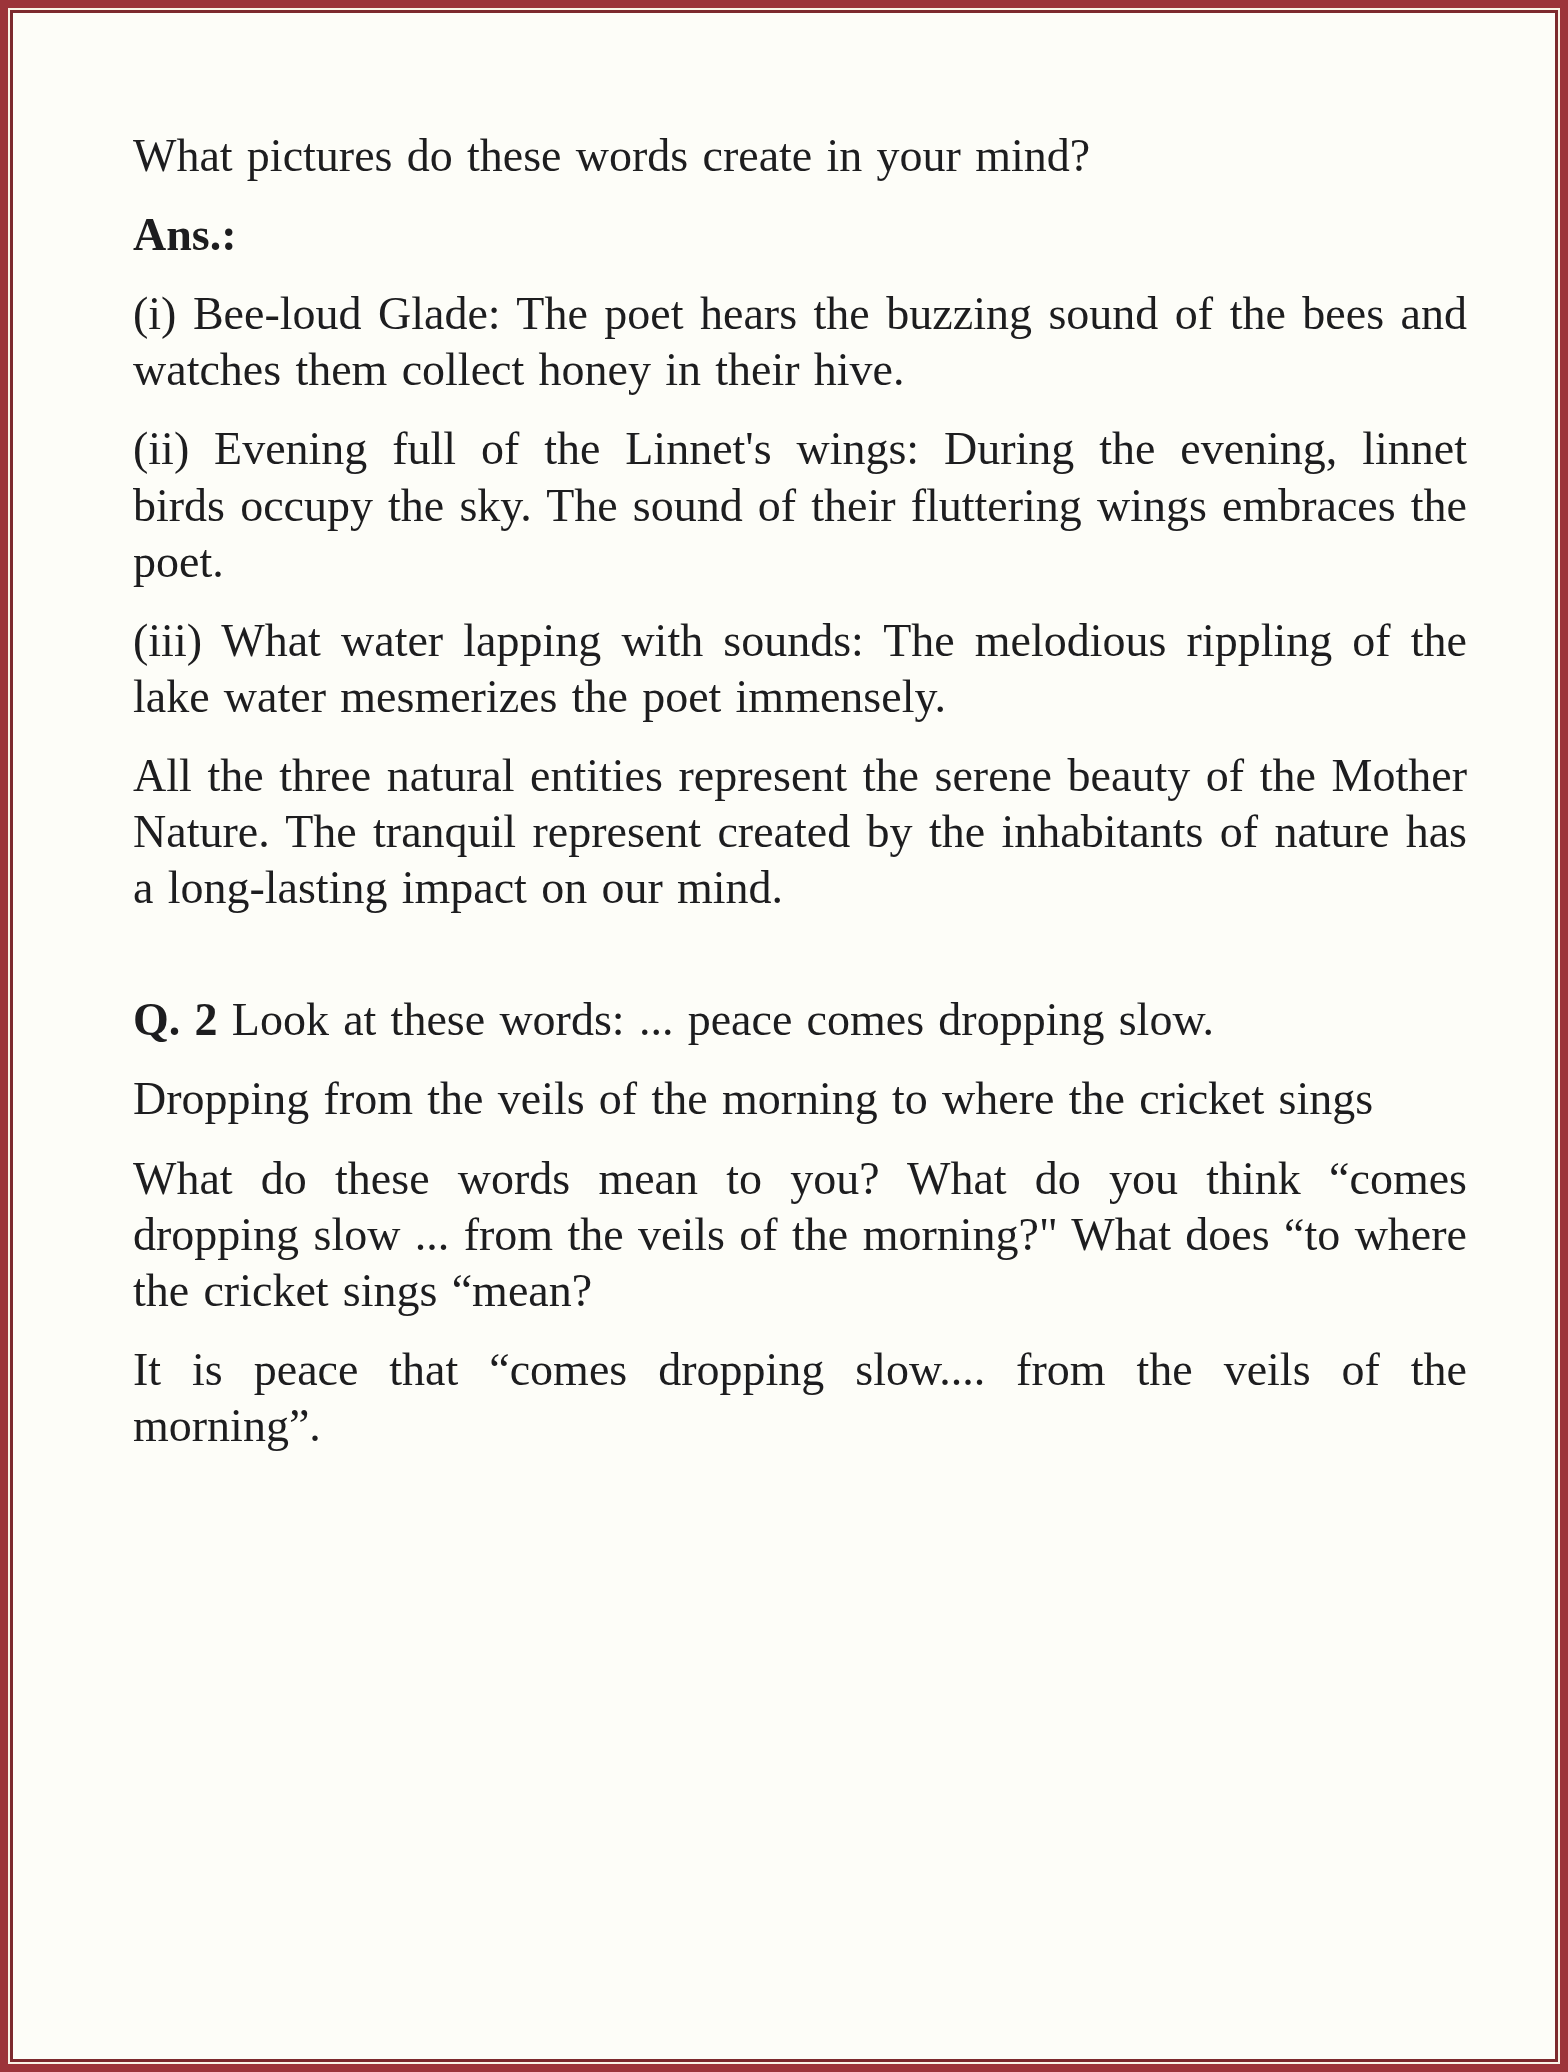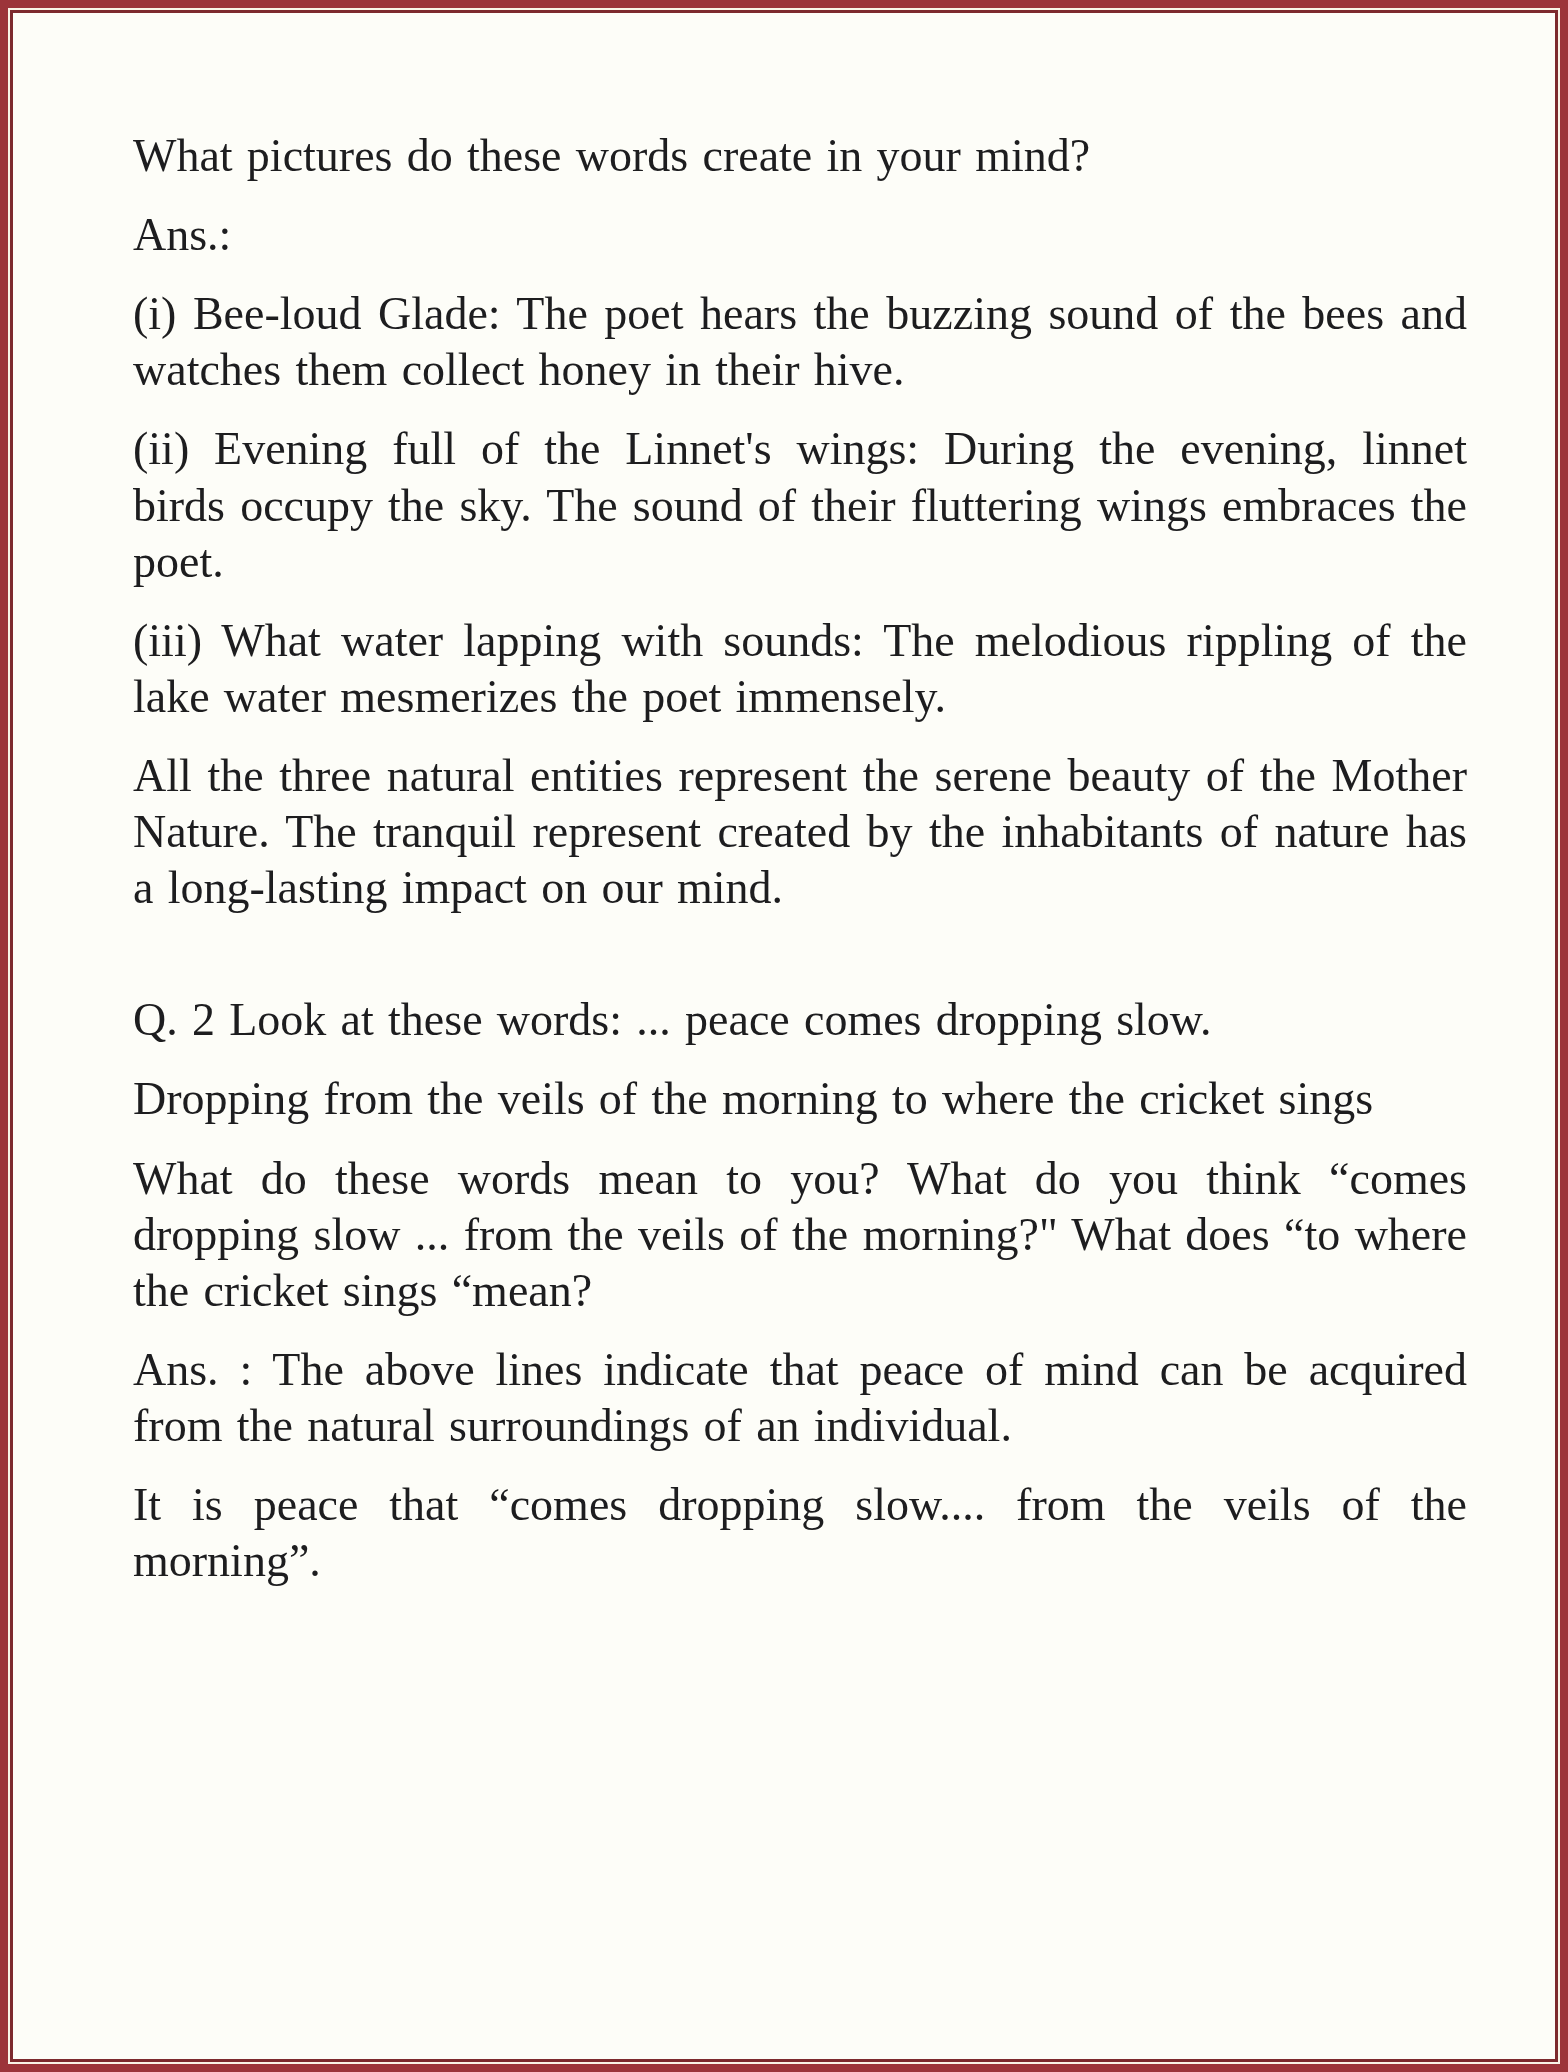--- a/index.html
+++ b/index.html
@@ -34,34 +34,33 @@
     font-size: 46px;
     line-height: 1.22;
     text-align: justify;
     word-spacing: 0.06em;
   }
 
   .doc p { margin: 0 0 23px 0; }
 
   .doc p.section-gap { margin-top: 76px; }
 
-  .doc b { font-weight: normal; }
+  .doc b { font-weight: bold; }
 </style>
 </head>
 <body>
 
 <div class="frame-gap">
   <div class="page">
     <div class="doc">
         <p>What pictures do these words create in your mind?</p>
         <p><b>Ans.:</b></p>
         <p>(i) Bee-loud Glade: The poet hears the buzzing sound of the bees and watches them collect honey in their hive.</p>
         <p>(ii) Evening full of the Linnet's wings: During the evening, linnet birds occupy the sky. The sound of their fluttering wings embraces the poet.</p>
         <p>(iii) What water lapping with sounds: The melodious rippling of the lake water mesmerizes the poet immensely.</p>
         <p>All the three natural entities represent the serene beauty of the Mother Nature. The tranquil represent created by the inhabitants of nature has a long-lasting impact on our mind.</p>
         <p class="section-gap"><b>Q. 2</b> Look at these words: ... peace comes dropping slow.</p>
         <p>Dropping from the veils of the morning to where the cricket sings</p>
         <p>What do these words mean to you? What do you think “comes dropping slow ... from the veils of the morning?" What does “to where the cricket sings “mean?</p>
-        <p><b>Ans. :</b> The above lines indicate that peace of mind can be acquired from the natural surroundings of an individual.</p>
         <p>It is peace that “comes dropping slow.... from the veils of the morning”.</p>
       </div>
   </div>
 </div>
 
 </body></html>

